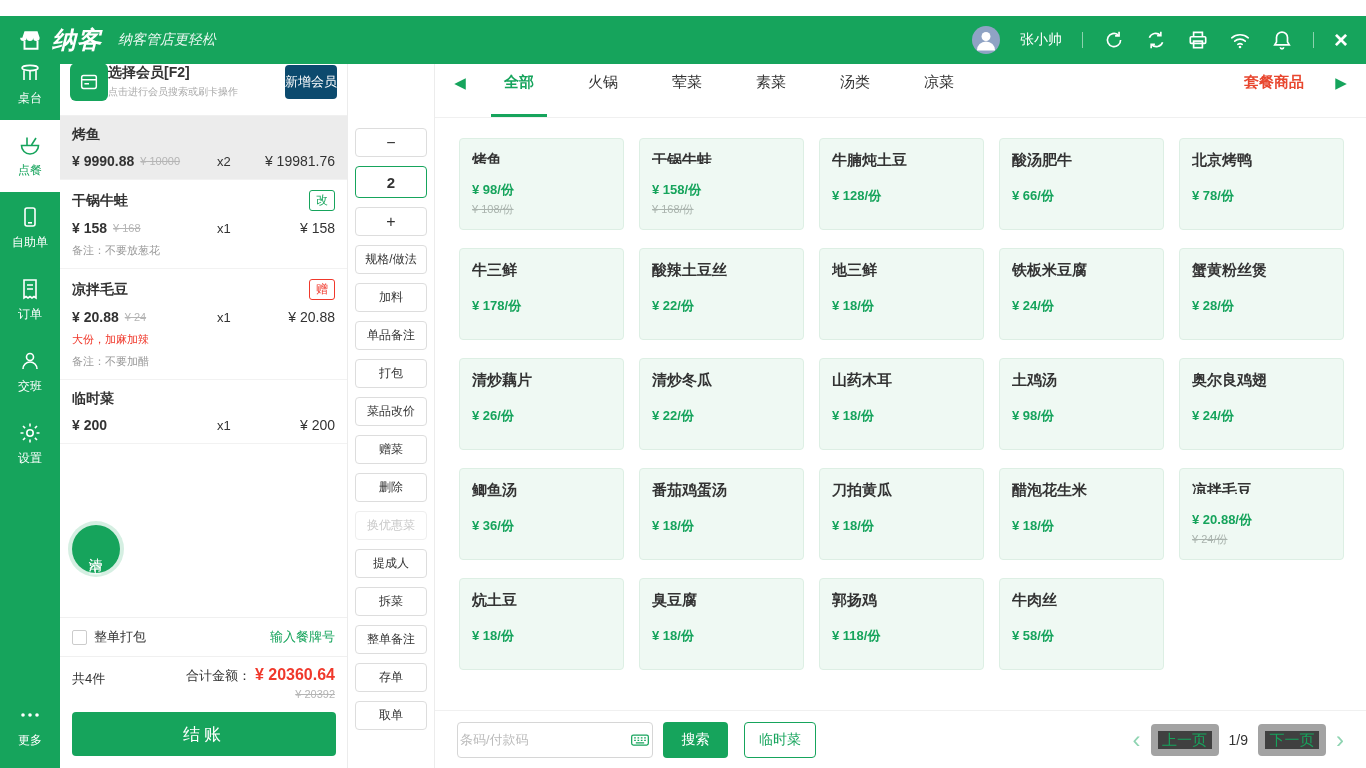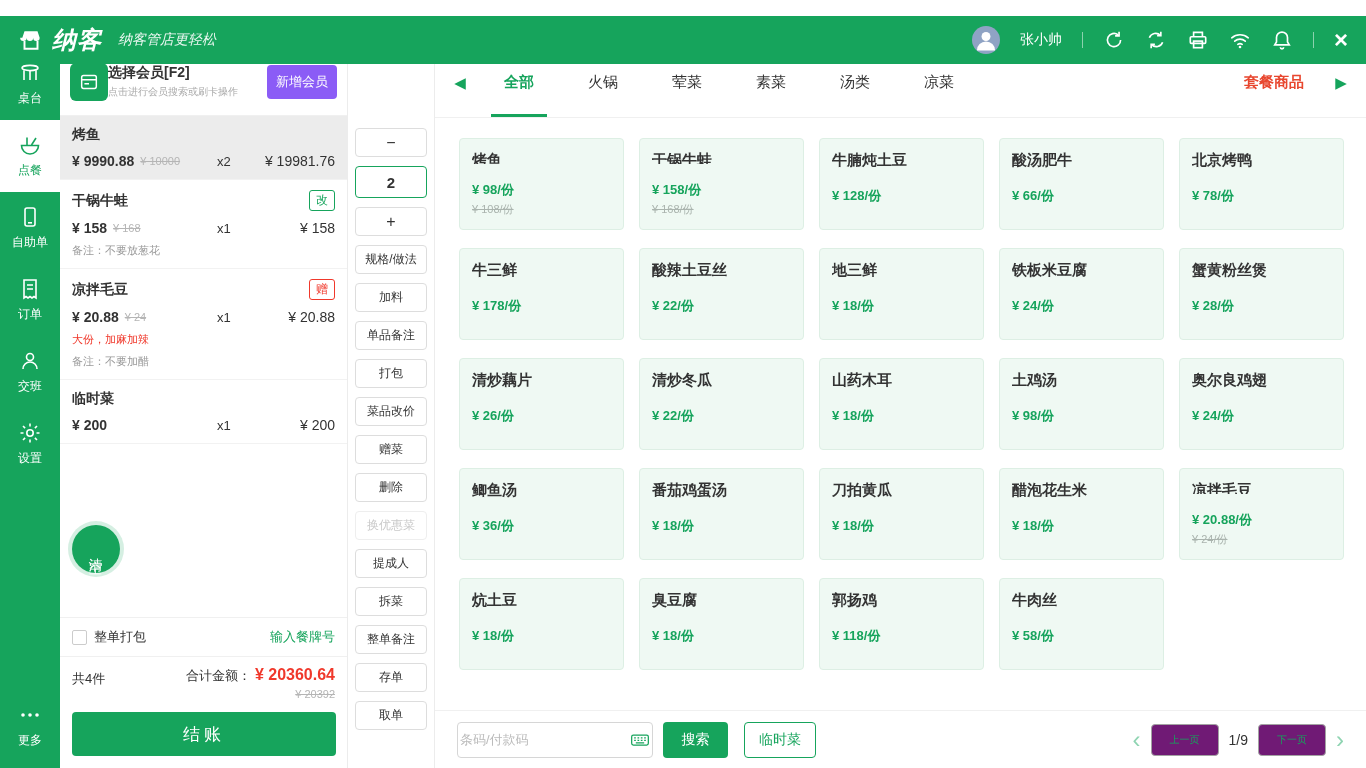--- a/index.html
+++ b/index.html
@@ -26,21 +26,21 @@
   .side-item svg{width:24px;height:24px}
   .side-more{margin-top:auto;margin-bottom:6px}
 
   
   .order-panel{position:absolute;top:48px;left:60px;width:288px;height:720px;background:#fff;border-right:1px solid #ececec;display:flex;flex-direction:column}
   .member-bar{flex:0 0 68px;display:flex;align-items:center;gap:0;padding:0 10px;border-bottom:1px solid #f0f0f0;cursor:pointer}
   .member-icon{width:38px;height:38px;border-radius:6px;background:#16a45c;display:flex;align-items:center;justify-content:center;flex:0 0 38px}
   .member-texts{flex:1;min-width:0}
   .member-title{font-size:14px;font-weight:bold}
   .member-sub{font-size:10px;color:#aaa;margin-top:3px;white-space:nowrap}
-  .add-member{background:#8b5cf6;color:#fff;font-size:13px;padding:8px 9px;border-radius:4px;border:none;cursor:pointer;white-space:nowrap}
+  .add-member{background:#0c4a6e;color:#fff;font-size:13px;padding:8px 0;border-radius:4px;border:none;cursor:pointer;white-space:nowrap}
   .cart-list{flex:1;overflow:hidden;position:relative}
   .cart-item{padding:10px 12px;border-bottom:1px solid #f2f2f2;cursor:pointer}
   .cart-item.selected{background:#ececec}
   .ci-head{display:flex;align-items:center;justify-content:space-between}
   .ci-name{font-size:14px;font-weight:bold}
   .badge{font-size:12px;padding:1px 6px;border-radius:3px;border:1px solid;background:#fff}
   .badge.modify{color:#16a45c;border-color:#16a45c;cursor:pointer}
   .badge.gift{color:#f0382b;border-color:#f0382b}
   .ci-row{display:flex;align-items:center;margin-top:9px}
   .ci-price{font-size:14px;font-weight:bold}
@@ -89,21 +89,21 @@
   
   .bottom-bar{position:absolute;left:0;right:0;bottom:0;height:58px;border-top:1px solid #f0f0f0;display:flex;align-items:center;padding:0 22px;gap:10px;background:#fff}
   .input-wrap{width:196px;height:36px;border:1px solid #d6d6d6;border-radius:4px;display:flex;align-items:center;padding:0 2px;gap:6px;background:#fff}
   .input-wrap input{flex:1;border:none;outline:none;font-size:13px;min-width:0;font-family:inherit;color:#333}
   .input-wrap input::placeholder{color:#bbb}
   .kb-icon{color:#16a45c;flex:0 0 auto}
   .search-btn{width:65px;height:36px;background:#16a45c;color:#fff;border:none;border-radius:4px;font-size:14px;cursor:pointer;font-family:inherit}
   .temp-btn{height:36px;padding:0 14px;background:#fff;border:1px solid #16a45c;color:#16a45c;border-radius:4px;font-size:14px;cursor:pointer;margin-left:6px;font-family:inherit}
   .pager{margin-left:auto;display:flex;align-items:center;gap:10px}
   .chev{color:#8fd4b2;font-size:24px;cursor:pointer;line-height:1}
-  .page-btn{width:68px;height:32px;border:1px solid #a3a3a3;color:#16a45c;background:#701a75;border-radius:4px;font-size:10px;cursor:pointer;font-family:inherit}
+  .page-btn{width:68px;height:32px;border:7px solid #a3a3a3;color:#16a45c;background:#404040;border-radius:4px;font-size:15px;cursor:pointer;font-family:inherit}
   .page-ind{font-size:14px;color:#333}
 </style>
 </head>
 <body>
 
 <header class="topbar">
   <div class="logo-wrap">
     <span>
       <svg viewBox="0 0 24 24" width="26" height="26">
           <path d="M4 10l2-6h12l2 6a3 3 0 0 1-6 0 3 3 0 0 1-6 0 3 3 0 0 1-6 0z" fill="#fff"></path>

